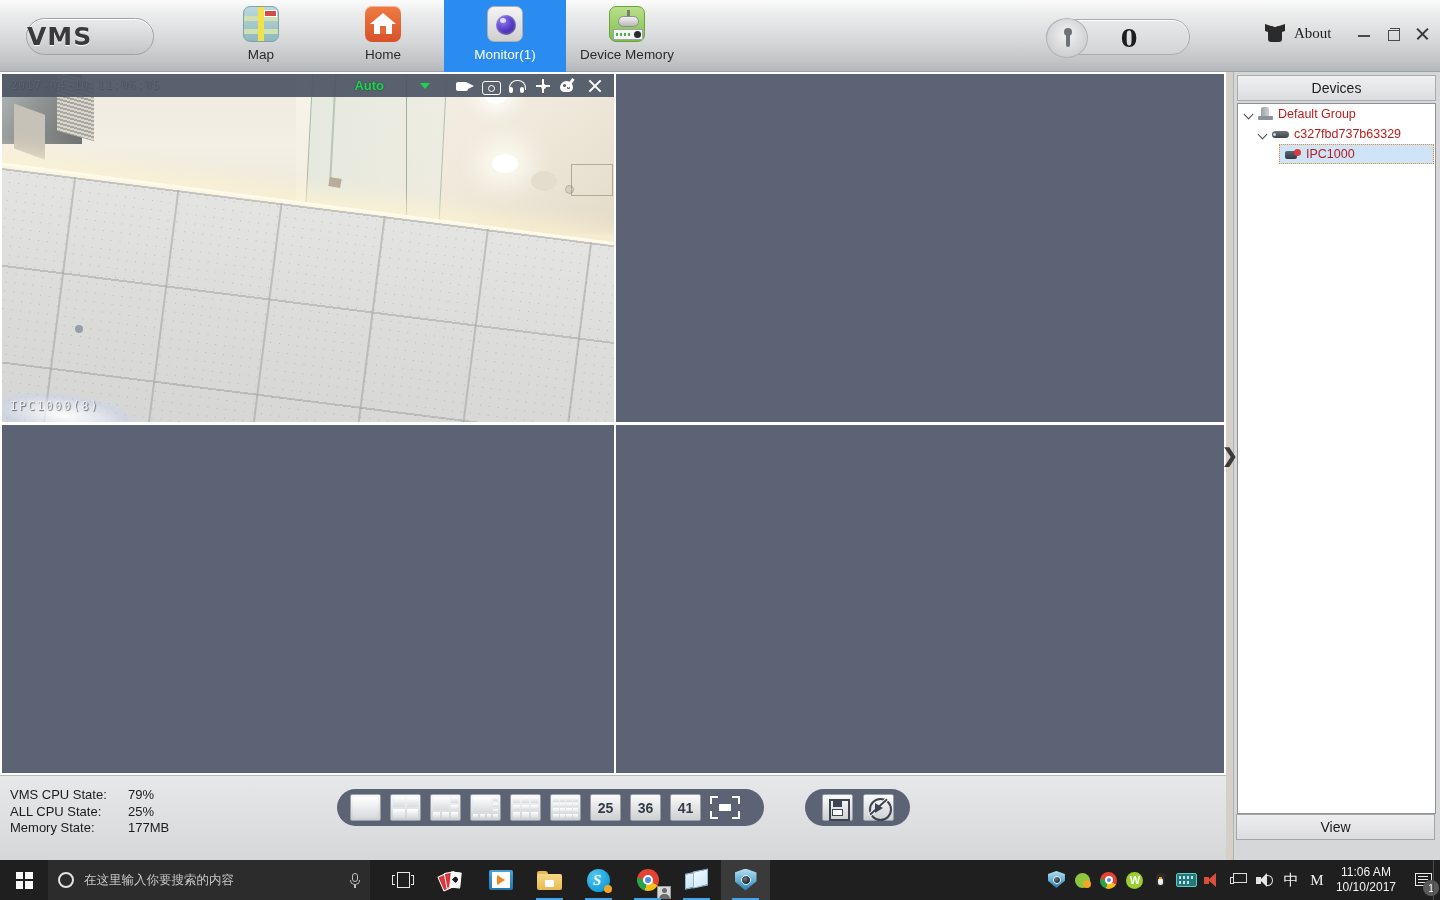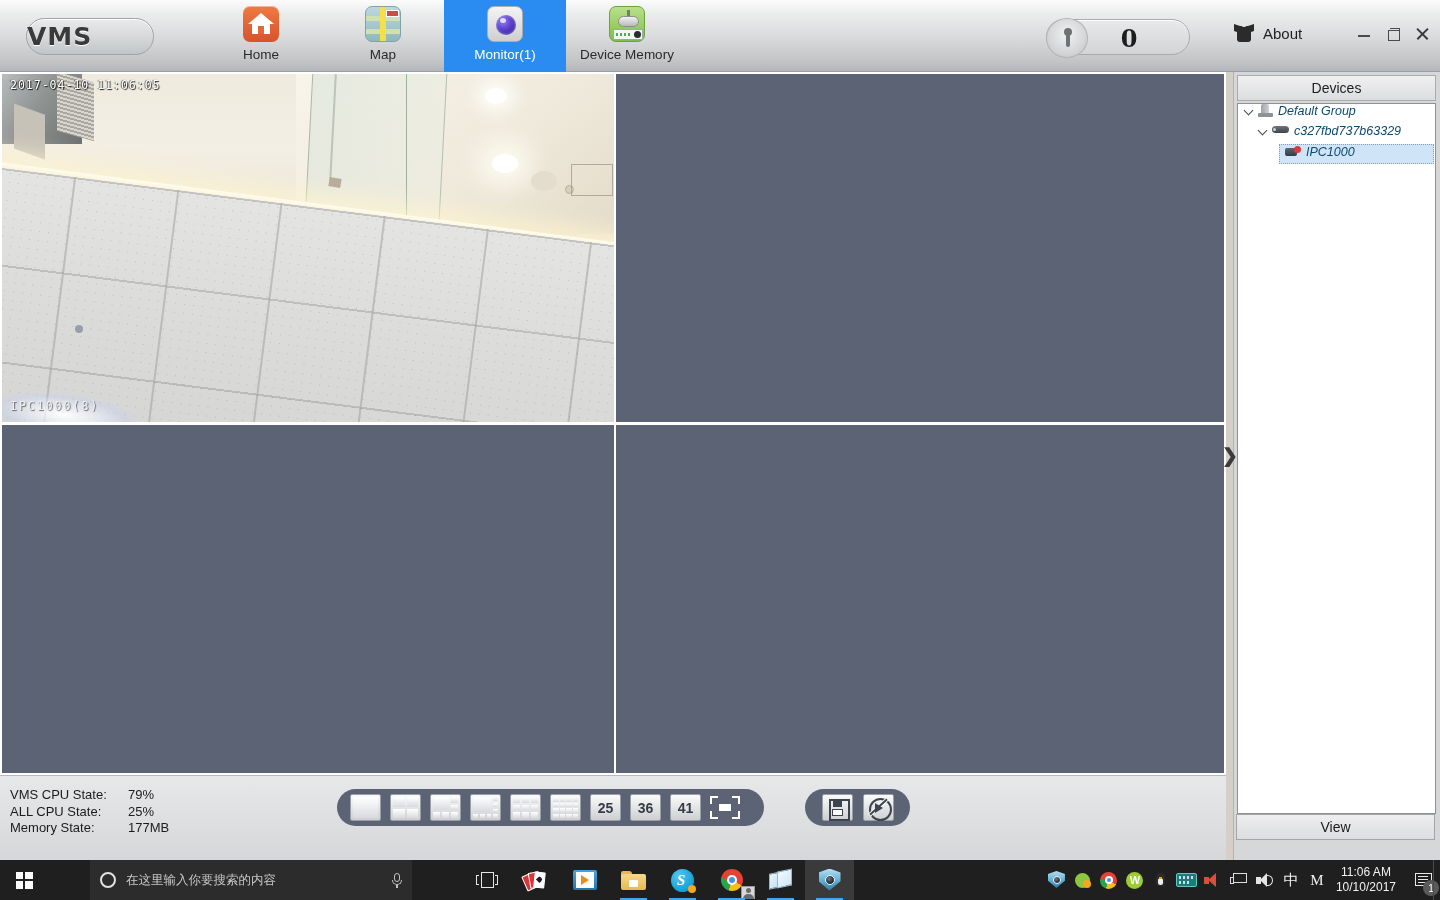--- a/index.html
+++ b/index.html
@@ -93,21 +93,21 @@
   }
   .count-knob .pin { position:absolute; left:17px; top:9px; width:8px; height:8px; border-radius:50%; background:#6d7276; }
   .count-knob .stem { position:absolute; left:19px; top:16px; width:4px; height:12px; border-radius:0 0 3px 3px; background:#6d7276; }
   .count-val {
     position:absolute; left:0; top:0; width:144px; height:36px;
     display:flex; align-items:center; justify-content:center;
     font-family:"DejaVu Serif", serif; font-size:24px; font-weight:bold; color:#1d1d1d;
     padding-left:20px;
   }
 
-  .about-box { position:absolute; left:1234px; top:24px; display:flex; align-items:center; gap:9px; }
+  .about-box { position:absolute; left:1265px; top:24px; display:flex; align-items:center; gap:9px;font-family:Liberation Serif, serif; }
   .shirt { width:20px; height:18px; position:relative; }
   .shirt .torso { position:absolute; left:3px; top:2px; width:14px; height:16px; background:#2b2b2b; border-radius:1px 1px 3px 3px;}
   .shirt .sl { position:absolute; left:0px; top:1px; width:6px; height:7px; background:#2b2b2b; transform:skewY(20deg); }
   .shirt .sr { position:absolute; right:0px; top:1px; width:6px; height:7px; background:#2b2b2b; transform:skewY(-20deg); }
   .shirt .neck { position:absolute; left:7px; top:0px; width:6px; height:3px; border-radius:0 0 4px 4px; background:#e6e7e8; z-index:2;}
   .about-label { font-size:15px; color:#1f1f1f; }
 
   .wincontrols { position:absolute; right:10px; top:26px; display:flex; gap:13px; align-items:center; color:#3c3c3c; }
   .wc { width:16px; height:16px; position:relative; }
   .wc-min::after { content:""; position:absolute; left:2px; top:9px; width:12px; height:1.5px; background:#4a4a4a; }
@@ -325,21 +325,21 @@
     background:linear-gradient(to bottom,#f0f0f1,#dcdddf);
     border:1px solid #a9abae;
     display:flex; align-items:center; justify-content:center;
     font-size:14px; color:#1d1d1d;
   }
   .tree-box {
     position:absolute; left:3px; top:31px; width:199px; height:711px;
     background:#ffffff; border:1px solid #8f9194;
     overflow:hidden;
   }
-  .tree-row { display:flex; align-items:flex-start; height:20px; font-size:12.5px; color:#0c4a6e;font-style:italic; }
+  .tree-row { display:flex; align-items:center; height:20px; font-size:12.5px; color:#b91c1c; }
   .tree-row.lvl1 { padding-left:5px; }
   .tree-row.lvl2 { padding-left:19px; }
   .tree-row.selected { background:#cfe4f7; border:1px dotted #e08b2a; margin-left:41px; padding-left:5px; width:155px; }
   .chev { width:13px; height:13px; position:relative; margin-right:2px; }
   .chev::before {
     content:""; position:absolute; left:2px; top:3px; width:6px; height:6px;
     border-right:1.6px solid #4a4a4a; border-bottom:1.6px solid #4a4a4a;
     transform: rotate(45deg);
   }
   .ic-group { width:15px; height:14px; position:relative; margin-right:5px; }
@@ -369,21 +369,21 @@
     background:linear-gradient(to bottom,#eeeeef,#dcdde0);
     border:1px solid #a3a5a8;
     display:flex; align-items:center; justify-content:center;
     font-size:14px; color:#1a1a1a;
   }
 
   
   .taskbar {
     position:absolute; left:0; top:860px; width:1440px; height:40px;
     background:#1f1f1f;
-    display:flex; align-items:center;gap:42px;
+    display:flex; align-items:center;
   }
   .start {
     width:48px; height:40px; display:flex; align-items:center; justify-content:center;
   }
   .winlogo { width:17px; height:17px; display:grid; grid-template-columns:1fr 1fr; grid-template-rows:1fr 1fr; gap:2px; }
   .winlogo div { background:#fff; }
   .search-box {
     width:322px; height:40px; background:#2c2c2c;
     display:flex; align-items:center; padding:0 10px; gap:10px;
   }
@@ -503,34 +503,34 @@
 
   <div class="topbar">
 
     <div class="logo-pill">
       <span>VMS</span>
     </div>
 
     <div class="nav">
 
       <div class="nav-item">
-        <div class="nav-icon ic-home">
-            <i></i>
-          </div>
-        <div class="nav-label">Home</div>
-      </div>
-
-      <div class="nav-item">
         <div class="nav-icon ic-map">
           <div class="h1"></div>
             <div class="h2"></div>
             <div class="v1"></div>
             <div class="sg"></div>
         </div>
         <div class="nav-label">Map</div>
+      </div>
+
+      <div class="nav-item">
+        <div class="nav-icon ic-home">
+            <i></i>
+          </div>
+        <div class="nav-label">Home</div>
       </div>
 
       <div class="nav-item active">
         <div class="nav-icon ic-mon">
           <div class="dome"></div>
             <div class="gl"></div>
         </div>
         <div class="nav-label">Monitor(1)</div>
       </div>
 
@@ -596,20 +596,34 @@
         <div class="v-floor">
           <div class="v-tiles"></div>
           <div class="v-speck"></div>
         </div>
         <div class="v-spot"></div>
         <div class="v-glare"></div>
       </div>
       <div class="v-timestamp">2017-04-10 11:06:05</div>
       <div class="v-camname">IPC1000(8)</div>
 
+      <div class="pane-toolbar">
+        <div class="auto-label">Auto</div>
+        <div class="caret-down"></div>
+        <div class="tb-btn tb-rec"></div>
+        <div class="tb-btn tb-snap"></div>
+        <div class="tb-btn tb-audio"></div>
+        <div class="tb-btn tb-ptz">
+            <i></i>
+          </div>
+        <div class="tb-btn tb-color">
+            <i></i>
+          </div>
+        <div class="tb-btn tb-close"></div>
+      </div>
     </div>
 
     <div class="pane p2"></div>
     <div class="pane p3"></div>
     <div class="pane p4"></div>
   </div>
 
   <div class="bottombar">
     <div class="stats">
       <div class="row">

